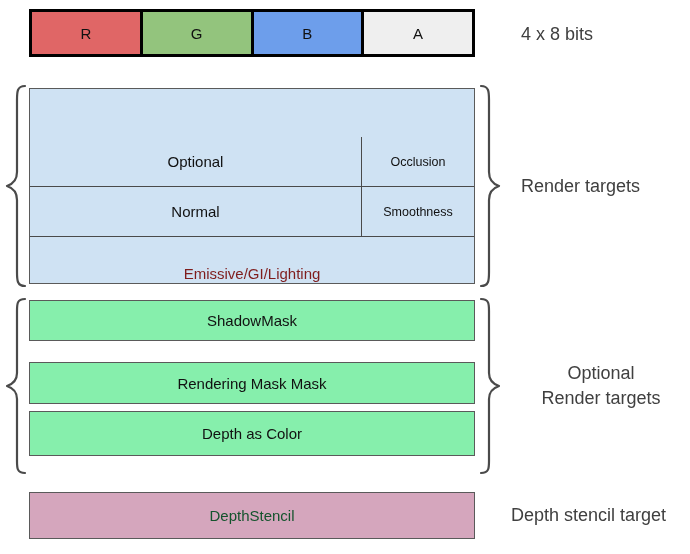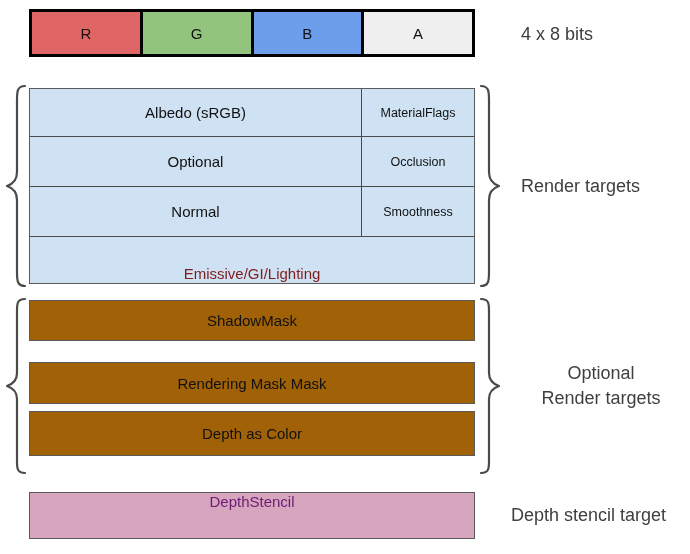--- a/index.html
+++ b/index.html
@@ -86,41 +86,42 @@
     align-items: flex-end;
     justify-content: center;
     font-size: 15px;
     color: #7f1d1d;
   }
 
   
   .opt-box {
     left: 29px;
     width: 446px;
-    background: #a16207;
+    background: #86efac;
     border: 1.5px solid #5a5a5a;
     display: flex;
     align-items: center;
     justify-content: center;
     font-size: 15px;
     color: #111111;
   }
 
   
   .ds-box {
     left: 29px;
     top: 492px;
     width: 446px;
     height: 47px;
     background: #d5a6bd;
     border: 1.5px solid #5a5a5a;
     display: flex;
-    justify-content: center;
-    font-size: 15px;
-    color: #701a75;
+    align-items: center;
+    justify-content: center;
+    font-size: 15px;
+    color: #14532d;
   }
 
   
   .side-label {
     font-size: 18px;
     color: #404040;
     line-height: 25px;
     white-space: pre-line;
     text-align: left;
   }
@@ -152,28 +153,20 @@
   <div class="abs side-label" style="left:521px; top:22px;">4 x 8 bits</div>
 
   <div class="abs brace" style="left:4px; top:84px;">
     <svg width="24" height="204" viewBox="0 0 24 204" fill="none" xmlns="http://www.w3.org/2000/svg">
       <path d="M21 2 C13 2, 13 8, 13 16 L13 88 C13 96, 9 100, 3 102 C9 104, 13 108, 13 116 L13 188 C13 196, 13 202, 21 202" stroke="#4a4a4a" stroke-width="2.2" fill="none" stroke-linecap="round" stroke-linejoin="round"></path>
     </svg>
   </div>
 
   <div class="abs rt-table">
 
-    <div class="rt-row divided" style="top:0px; height:48px;">
-      <div class="rt-main split">
-        <span>Albedo (sRGB)</span>
-      </div>
-      <div class="rt-side">
-        <span>MaterialFlags</span>
-      </div>
-    </div>
 
     <div class="rt-row divided" style="top:48px; height:50px;">
       <div class="rt-main split">
         <span>Optional</span>
       </div>
       <div class="rt-side">
         <span>Occlusion</span>
       </div>
     </div>
 

